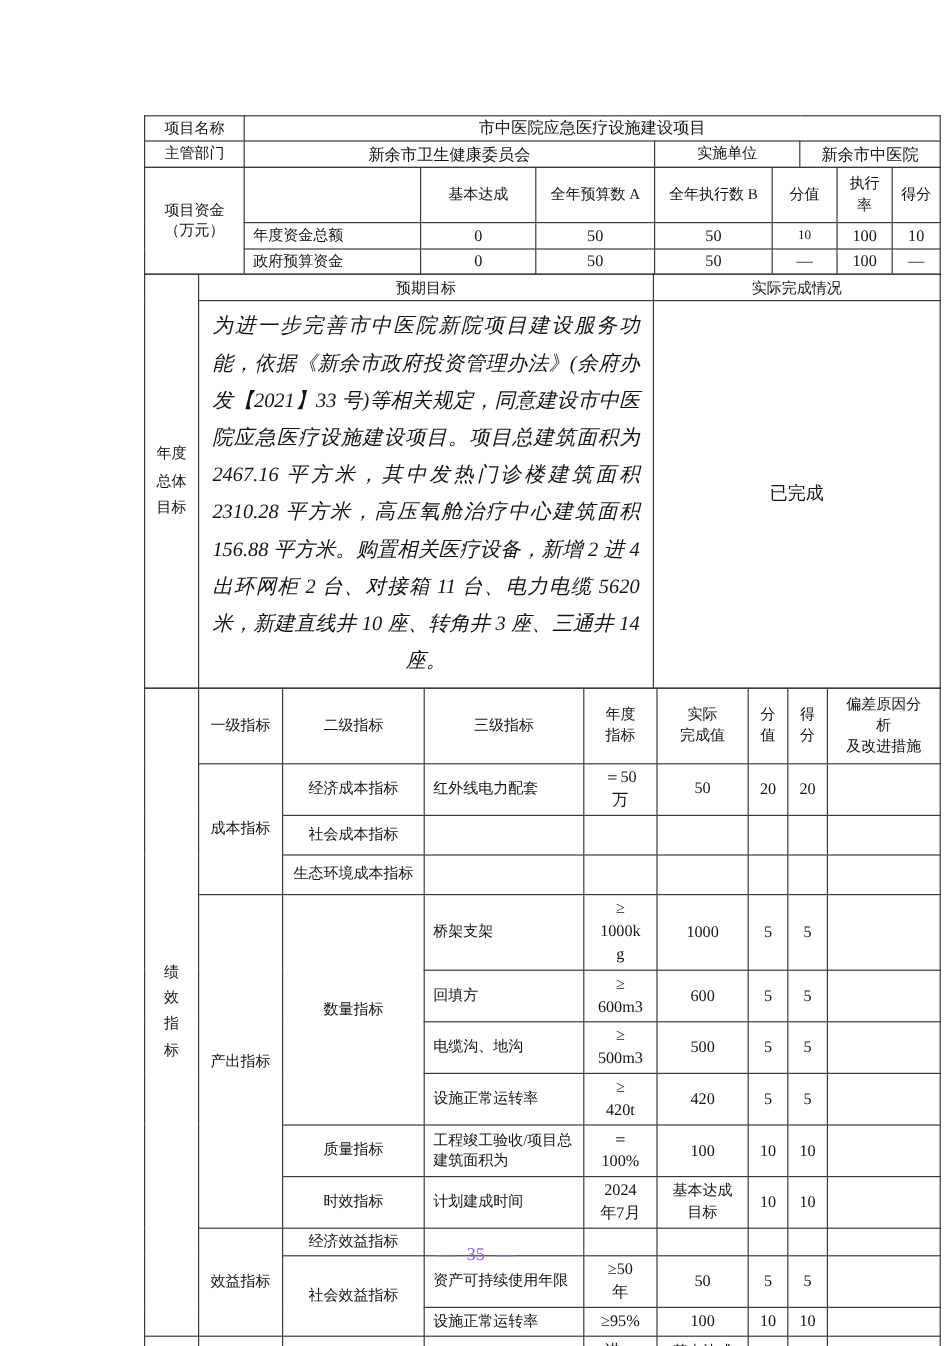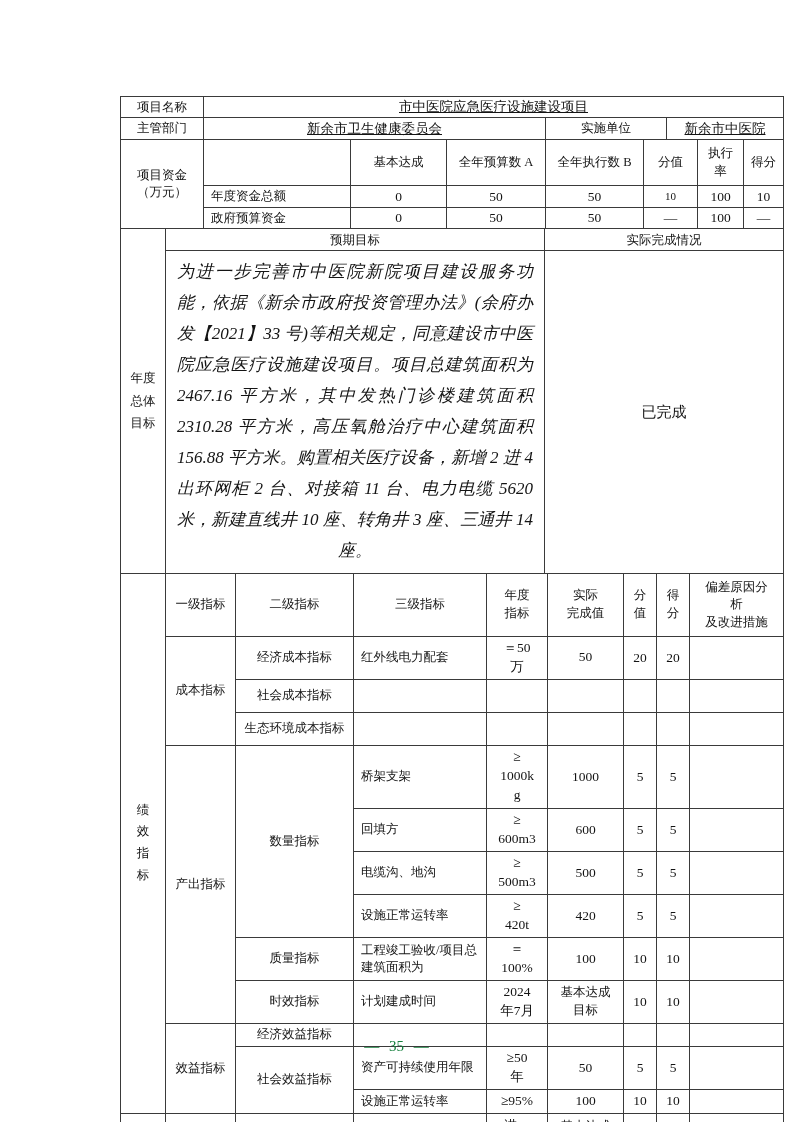--- a/index.html
+++ b/index.html
@@ -14,33 +14,33 @@
   td {
     border:1px solid #3a3a3a; text-align:center; vertical-align:middle;
     font-size:12.5px; line-height:1.35; padding:1px 3px; overflow:hidden;
     word-break:break-word;
   }
   .left { text-align:left; padding-left:7px; }
   .pre { white-space:pre-line; line-height:1.4; }
   .num { font-size:13.5px; }
   .big { font-size:15px; }
   .sm { font-size:11px; }
-  .title { font-size:13.5px;text-decoration:underline; }
+  .title { font-size:13.5px; }
   .para {
     text-align:justify; text-align-last:center; font-size:17px;
     line-height:1.82; padding:6px 11px; vertical-align:middle;font-style:italic;
   }
   .vcell { padding:0;text-align:center; }
   .v2 { display:inline-block; width:2.15em; word-break:break-all; line-height:1.8; font-size:12.5px; }
   .v1 { display:inline-block; width:1.1em;  word-break:break-all; line-height:1.75; font-size:12.5px; }
   .noB   { border-bottom:none; }
   .closeB{ border-bottom:3px solid #2e2e2e; }
   .pageno {
     position:absolute; left:0; top:1038px; width:793px; text-align:center;
-    font-size:15px; word-spacing:6px; color:#15803d;
+    font-size:15px; word-spacing:6px; color:#8b5cf6;
   }
 </style>
 </head>
 <body>
 
 <div class="page">
   <div class="doc">
 
     <table>
       <colgroup>

